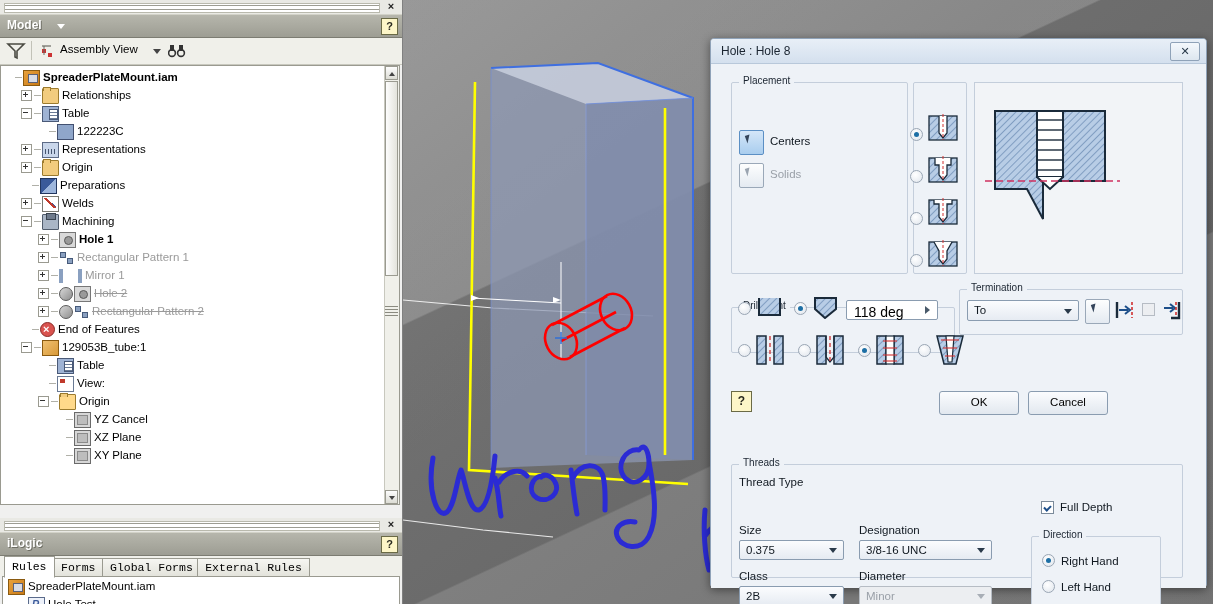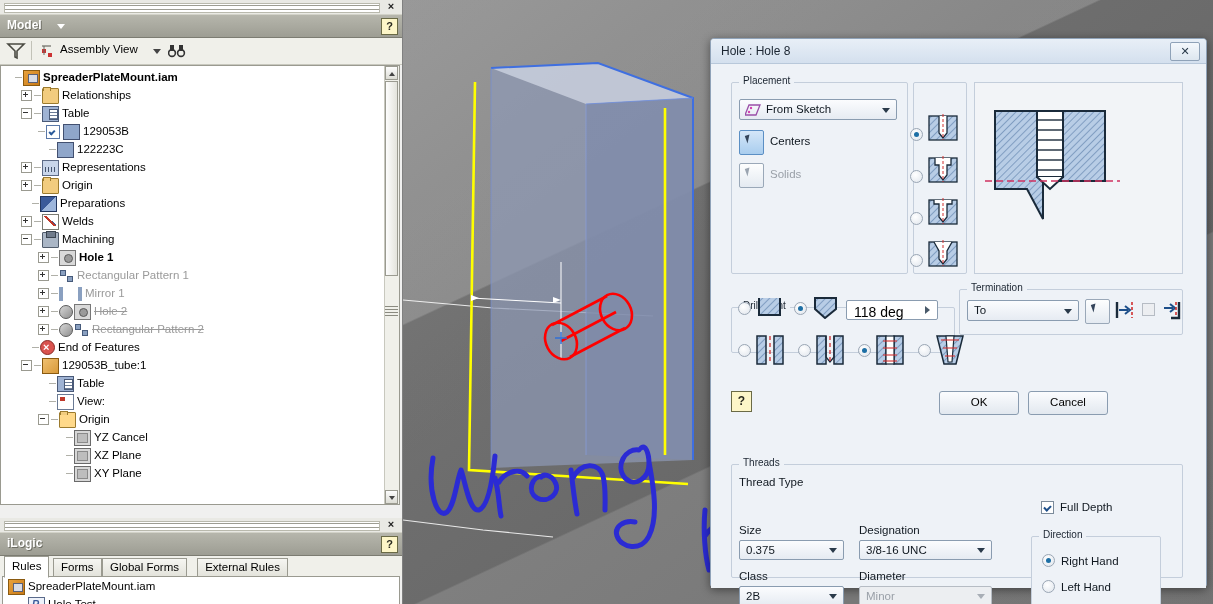--- a/index.html
+++ b/index.html
@@ -92,21 +92,21 @@
   .vsb .arr.dn i{border-top:4px solid #444;}
   .vsb .thumb{position:absolute;left:0;top:15px;width:13px;height:195px;
       background:linear-gradient(to right,#fdfdfd,#e3e3dc);border:1px solid #9a9a90;box-sizing:border-box;cursor:pointer;}
   .vsb .grip{position:absolute;left:0;top:240px;width:13px;height:10px;
       background:repeating-linear-gradient(to bottom,#8a8a80 0 1px,transparent 1px 3px);}
 
   
   #ilogic{position:absolute;left:0;top:518px;width:402px;height:86px;background:#f0f0ef;border-right:1px solid #808080;}
   .ilg-tabs{position:relative;height:20px;background:#f0f0ea;}
   .ilg-tab{position:absolute;top:2px;height:18px;line-height:17px;padding:0 7px;font-size:11.5px;
-      border:1px solid #9a9a90;border-bottom:none;background:linear-gradient(to bottom,#f6f6f2,#e2e2da);cursor:pointer;}
+      border:1px solid #9a9a90;border-bottom:none;background:linear-gradient(to bottom,#f6f6f2,#e2e2da);cursor:pointer;font-family:Liberation Mono, monospace;}
   .ilg-tab.active{top:0;height:20px;line-height:19px;background:#fff;border-bottom:1px solid #fff;z-index:2;}
   .ilg-body{position:relative;margin:0 2px;height:42px;background:#fff;border:1px solid #9a9a90;overflow:hidden;}
   .ilg-row{position:relative;height:18px;line-height:18px;font-size:11.5px;white-space:nowrap;padding-left:5px;}
   .ico.rule{background:#eef2fa;border:1px solid #5a6b8c;}
   .ico.rule:after{content:"R";position:absolute;left:3px;top:-2px;font-style:italic;font-weight:bold;
       font-size:10px;color:#3a5a9a;}
 
   
   #viewport{position:absolute;left:403px;top:0;width:810px;height:604px;
       background:linear-gradient(to bottom right,#8d8d8d 0%,#7a7a7a 40%,#6a6a6a 100%);overflow:hidden;}
@@ -286,21 +286,20 @@
             <rect x="11" y="2" width="4" height="6" fill="#333"></rect>
         </svg>
       </span>
     </div>
 
     <div class="tree-wrap">
       <div class="tree" id="tree-host">
           <div class="trow"><span style="display:inline-block;width:3px"></span><span style="display:inline-block;width:11px"></span><span class="dash"></span><span class="ico asm"></span><span class="lbl bold">SpreaderPlateMount.iam</span></div>
           <div class="trow"><span style="display:inline-block;width:20px"></span><span class="pm plus"></span><span class="dash"></span><span class="ico folder"></span><span class="lbl ">Relationships</span></div>
           <div class="trow"><span style="display:inline-block;width:20px"></span><span class="pm"></span><span class="dash"></span><span class="ico table"></span><span class="lbl ">Table</span></div>
-          <div class="trow"><span style="display:inline-block;width:37px"></span><span class="dash"></span><span class="chk-tree"></span><span class="ico part"></span><span class="lbl ">129053B</span></div>
           <div class="trow"><span style="display:inline-block;width:37px"></span><span style="display:inline-block;width:11px"></span><span class="dash"></span><span class="ico part"></span><span class="lbl ">122223C</span></div>
           <div class="trow"><span style="display:inline-block;width:20px"></span><span class="pm plus"></span><span class="dash"></span><span class="ico rep"></span><span class="lbl ">Representations</span></div>
           <div class="trow"><span style="display:inline-block;width:20px"></span><span class="pm plus"></span><span class="dash"></span><span class="ico folder"></span><span class="lbl ">Origin</span></div>
           <div class="trow"><span style="display:inline-block;width:20px"></span><span style="display:inline-block;width:11px"></span><span class="dash"></span><span class="ico prep"></span><span class="lbl ">Preparations</span></div>
           <div class="trow"><span style="display:inline-block;width:20px"></span><span class="pm plus"></span><span class="dash"></span><span class="ico weld"></span><span class="lbl ">Welds</span></div>
           <div class="trow"><span style="display:inline-block;width:20px"></span><span class="pm"></span><span class="dash"></span><span class="ico mach"></span><span class="lbl ">Machining</span></div>
           <div class="trow"><span style="display:inline-block;width:37px"></span><span class="pm plus"></span><span class="dash"></span><span class="ico hole"></span><span class="lbl bold">Hole 1</span></div>
           <div class="trow"><span style="display:inline-block;width:37px"></span><span class="pm plus"></span><span class="dash"></span><span class="ico pat"></span><span class="lbl grey">Rectangular Pattern 1</span></div>
           <div class="trow"><span style="display:inline-block;width:37px"></span><span class="pm plus"></span><span class="dash"></span><span class="ico mirror"></span><span class="lbl grey">Mirror 1</span></div>
           <div class="trow"><span style="display:inline-block;width:37px"></span><span class="pm plus"></span><span class="dash"></span><span class="ico supp"></span><span class="ico hole"></span><span class="lbl strike">Hole 2</span></div>
@@ -352,31 +351,20 @@
     <div class="dlg-tb">
       <div class="t">Hole : Hole 8</div>
       <div class="dlg-x">✕</div>
     </div>
 
     <div class="dlg-body">
 
       <div class="grp" style="left:20px;top:18px;width:175px;height:190px;">
         <div class="cap">Placement</div>
       </div>
-      <div class="combo" style="left:28px;top:35px;width:158px;height:21px;">
-        <span style="position:absolute;left:5px;top:3px;">
-          <svg width="16" height="14">
-              <polygon points="4,2 15,2 11,12 0,12" fill="none" stroke="#9a4fa8" stroke-width="1.3"></polygon>
-          <circle cx="6" cy="5" r="1.2" fill="#d23fb0"></circle>
-              <circle cx="4" cy="9" r="1.2" fill="#d23fb0"></circle>
-            </svg>
-        </span>
-        <span class="cv ind">From Sketch</span>
-        <span class="ar"></span>
-      </div>
       <div class="sqbtn sel" style="left:28px;top:66px;">
         <span class="cursor"></span>
       </div>
       <div class="lab" style="left:59px;top:71px;">Centers</div>
       <div class="sqbtn dis" style="left:28px;top:99px;">
         <span class="cursor"></span>
       </div>
       <div class="lab dis" style="left:59px;top:104px;">Solids</div>
 
       <div class="grp" style="left:202px;top:18px;width:52px;height:190px;"></div>

